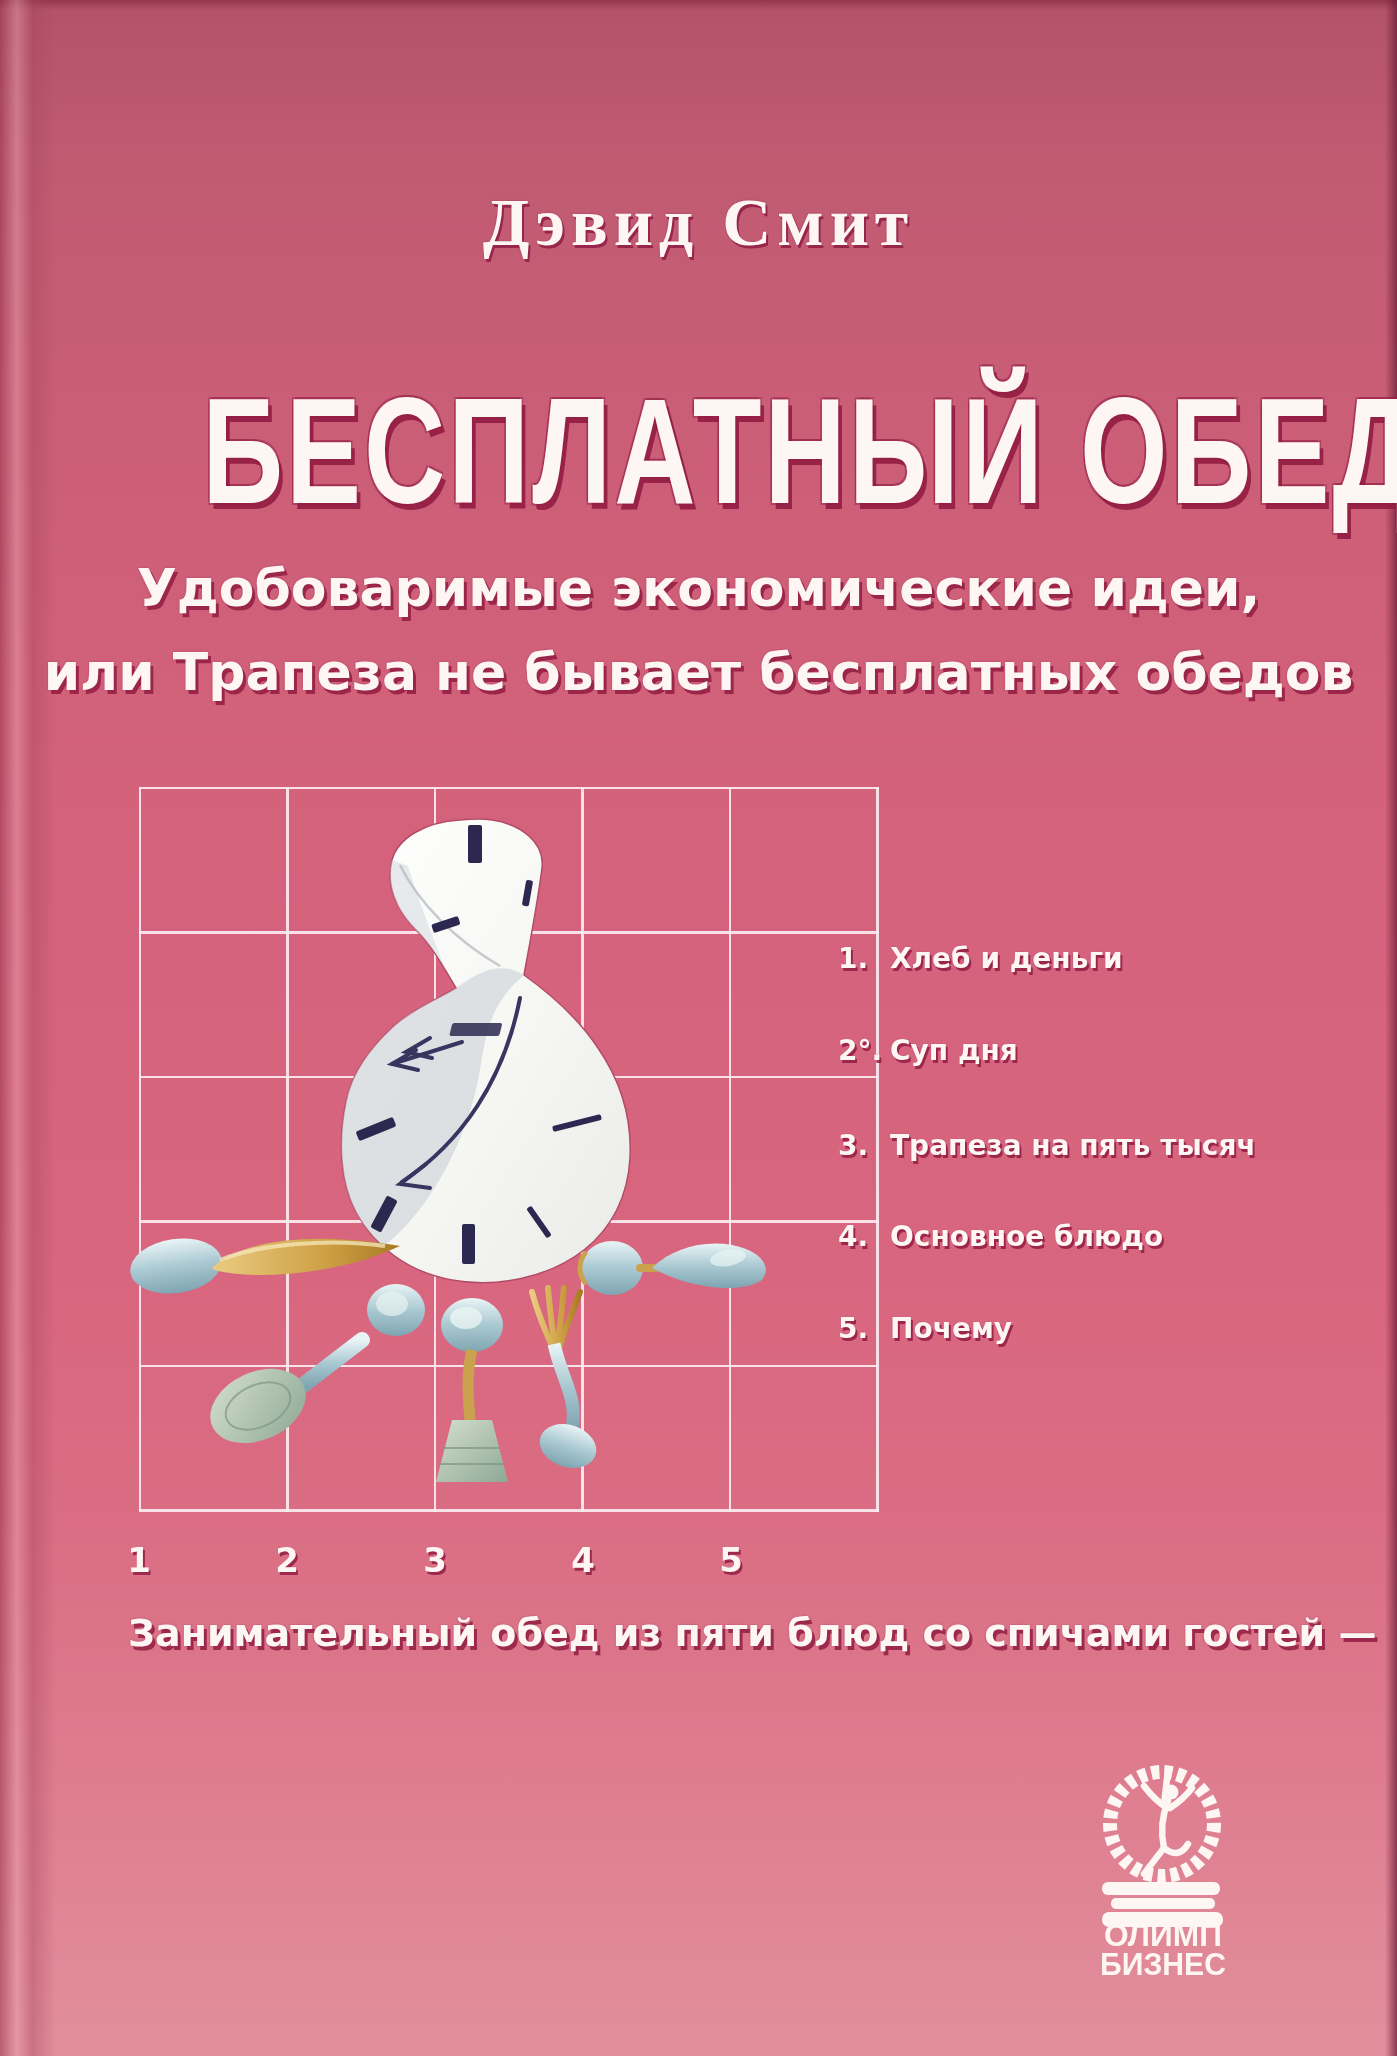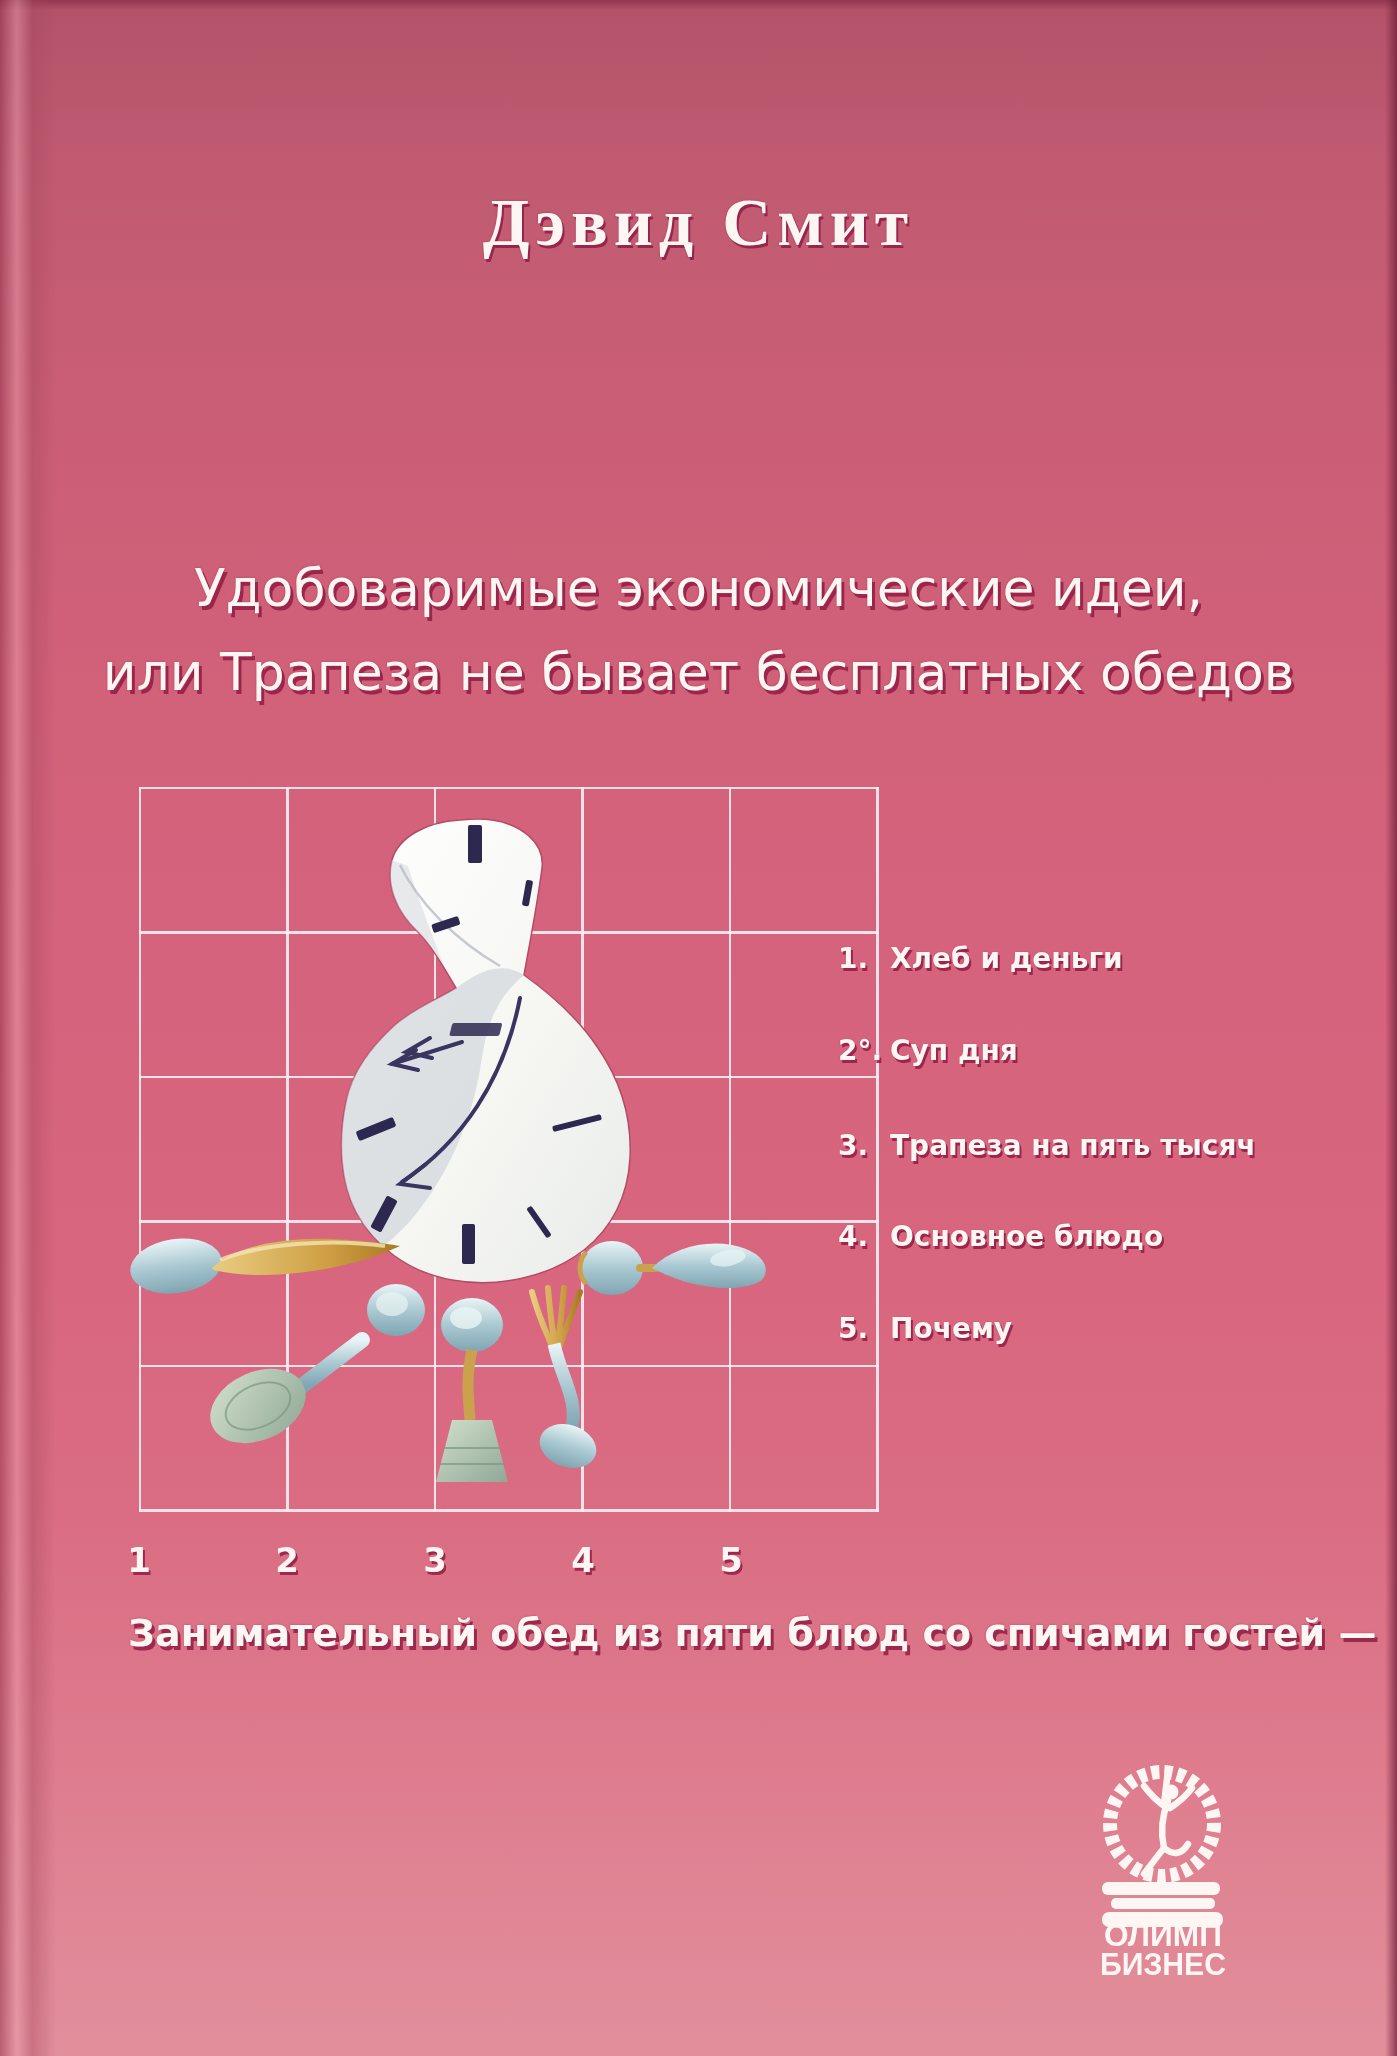--- a/index.html
+++ b/index.html
@@ -26,21 +26,21 @@
   .title-wrap{position:absolute;left:0;top:376px;width:100%;text-align:center;}
   .title{
     display:inline-block;white-space:nowrap;transform:scaleX(.75);
     font-family:"Liberation Sans",sans-serif;font-weight:bold;
     font-size:150px;line-height:1;letter-spacing:4px;
     text-shadow:5px 6px 0 rgba(146,28,66,.9), -2px -2px 0 rgba(146,28,66,.45),
       2px -2px 0 rgba(146,28,66,.45), -2px 2px 0 rgba(146,28,66,.45);
   }
   .subtitle{
     position:absolute;left:0;top:546px;width:100%;text-align:center;
-    font-weight:normal;font-size:52px;line-height:84px;white-space:nowrap;
+    font-weight:bold;font-size:52px;line-height:84px;white-space:nowrap;
     text-shadow:3px 4px 0 rgba(146,28,66,.85), 0 0 2px rgba(146,28,66,.5);
   }
   .grid{
     position:absolute;left:139px;top:787px;width:740px;height:725px;
     background-image:
       repeating-linear-gradient(to right, rgba(253,235,241,.92) 0 2.5px, transparent 2.5px 147.5px),
       repeating-linear-gradient(to bottom, rgba(253,235,241,.92) 0 2.5px, transparent 2.5px 144.5px);
   }
   .axis-num{
     position:absolute;top:1540px;width:60px;margin-left:-30px;text-align:center;
@@ -66,20 +66,23 @@
 </head>
 <body>
 
 <div id="book">
   <div class="edge-top"></div>
   <div class="edge-left"></div>
   <div class="edge-right"></div>
 
   <div class="author txt">Дэвид Смит</div>
 
+  <div class="title-wrap">
+    <span class="title txt">БЕСПЛАТНЫЙ ОБЕД</span>
+  </div>
 
   <div class="subtitle txt">
     <div>Удобоваримые экономические идеи,</div>
     <div>или Трапеза не бывает бесплатных обедов</div>
   </div>
 
   <div class="grid"></div>
 
   <svg class="chart-svg" width="800" height="760" viewBox="0 0 800 760">
     <defs>

